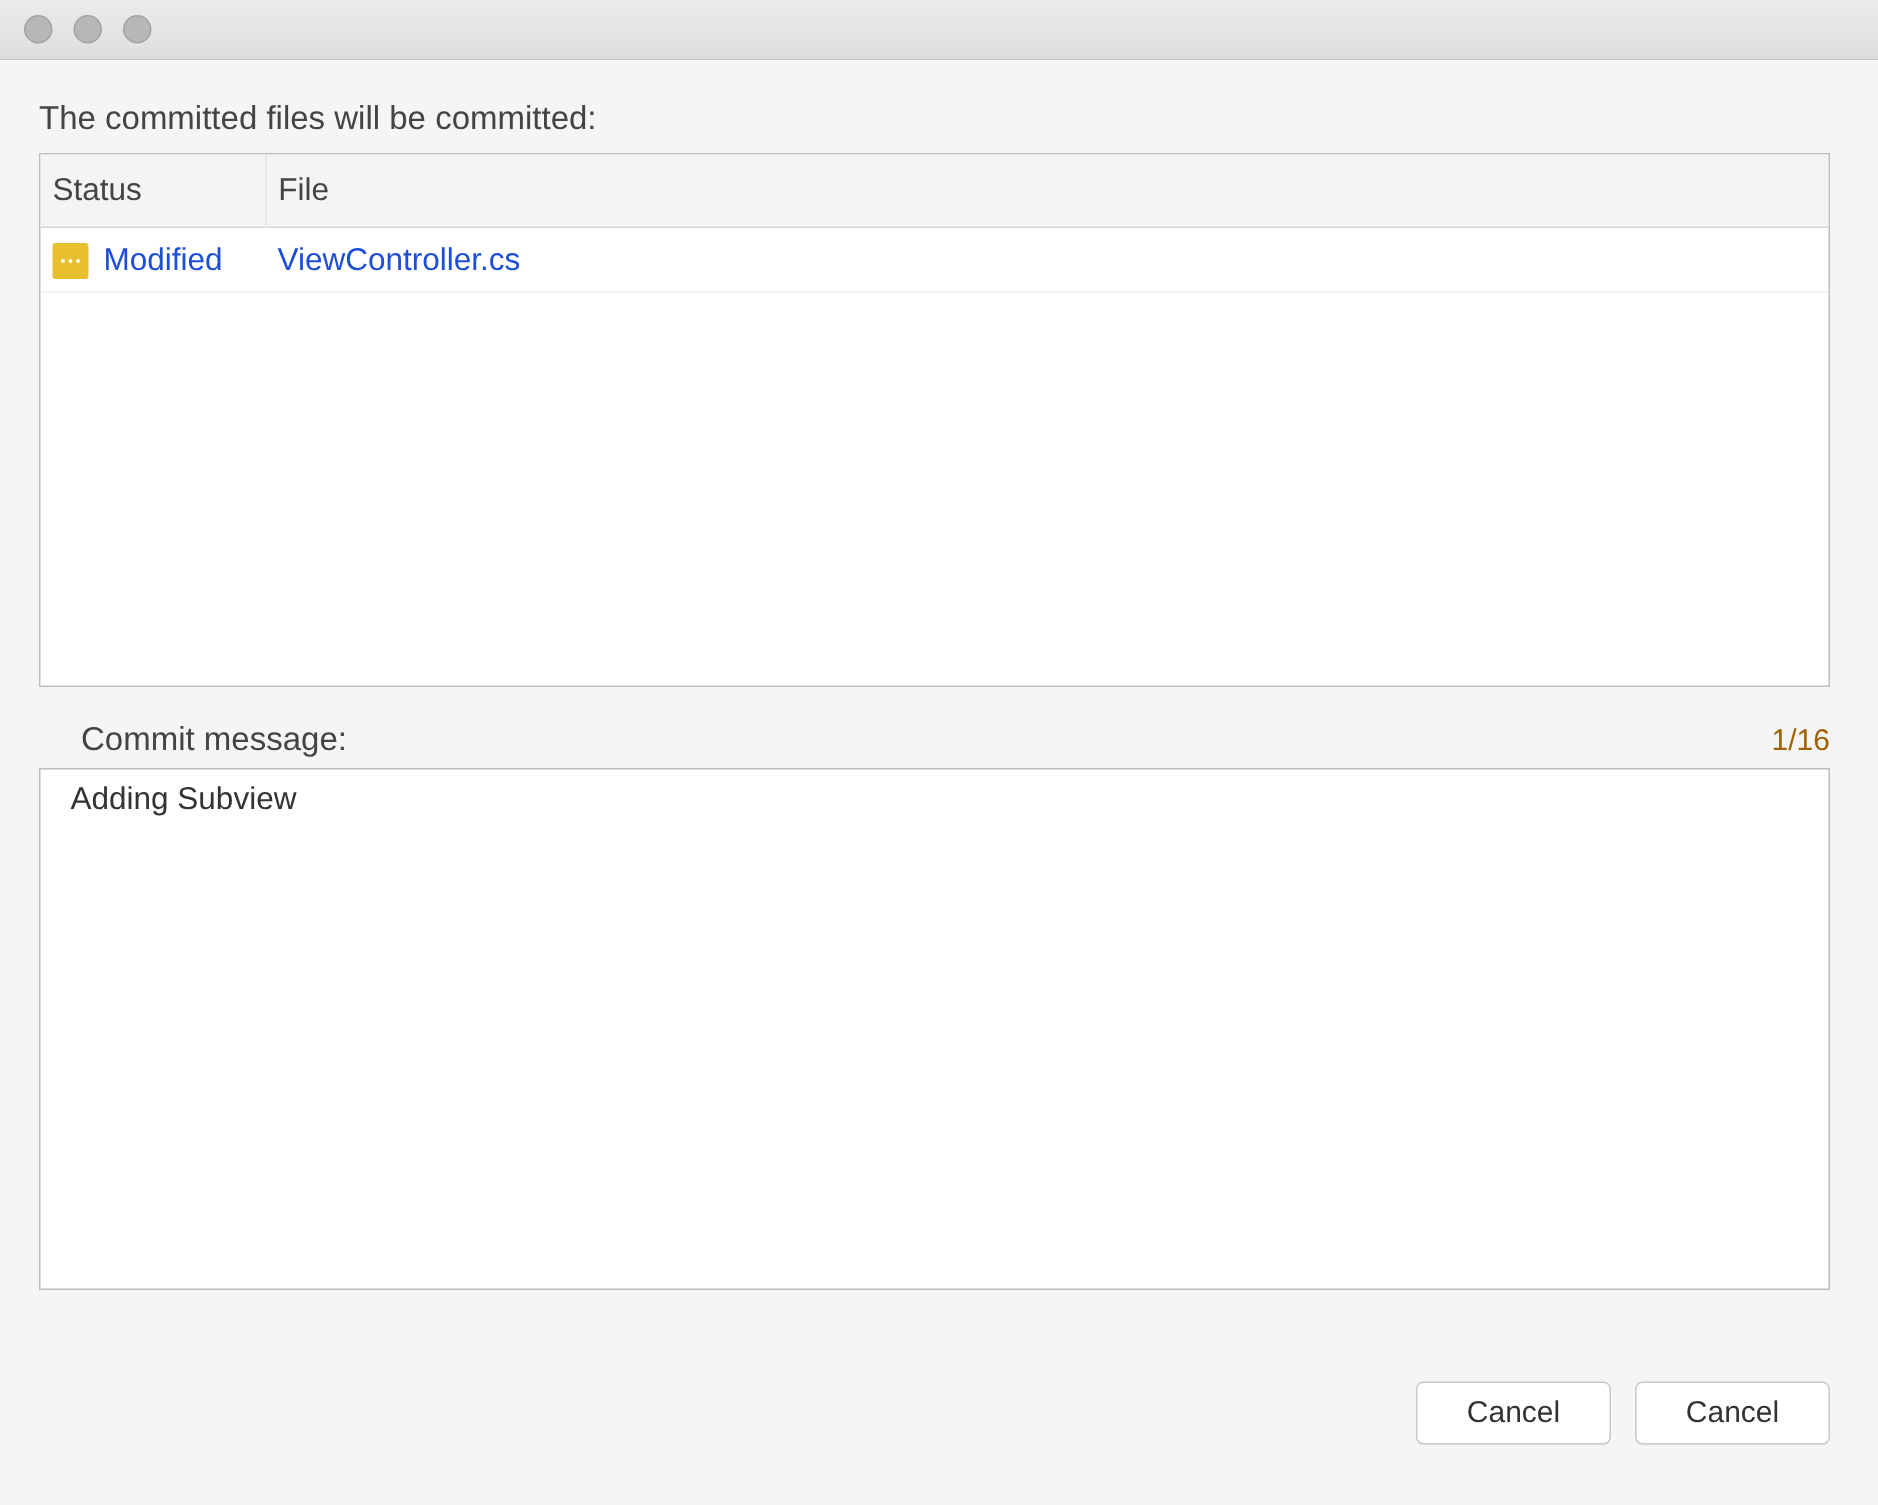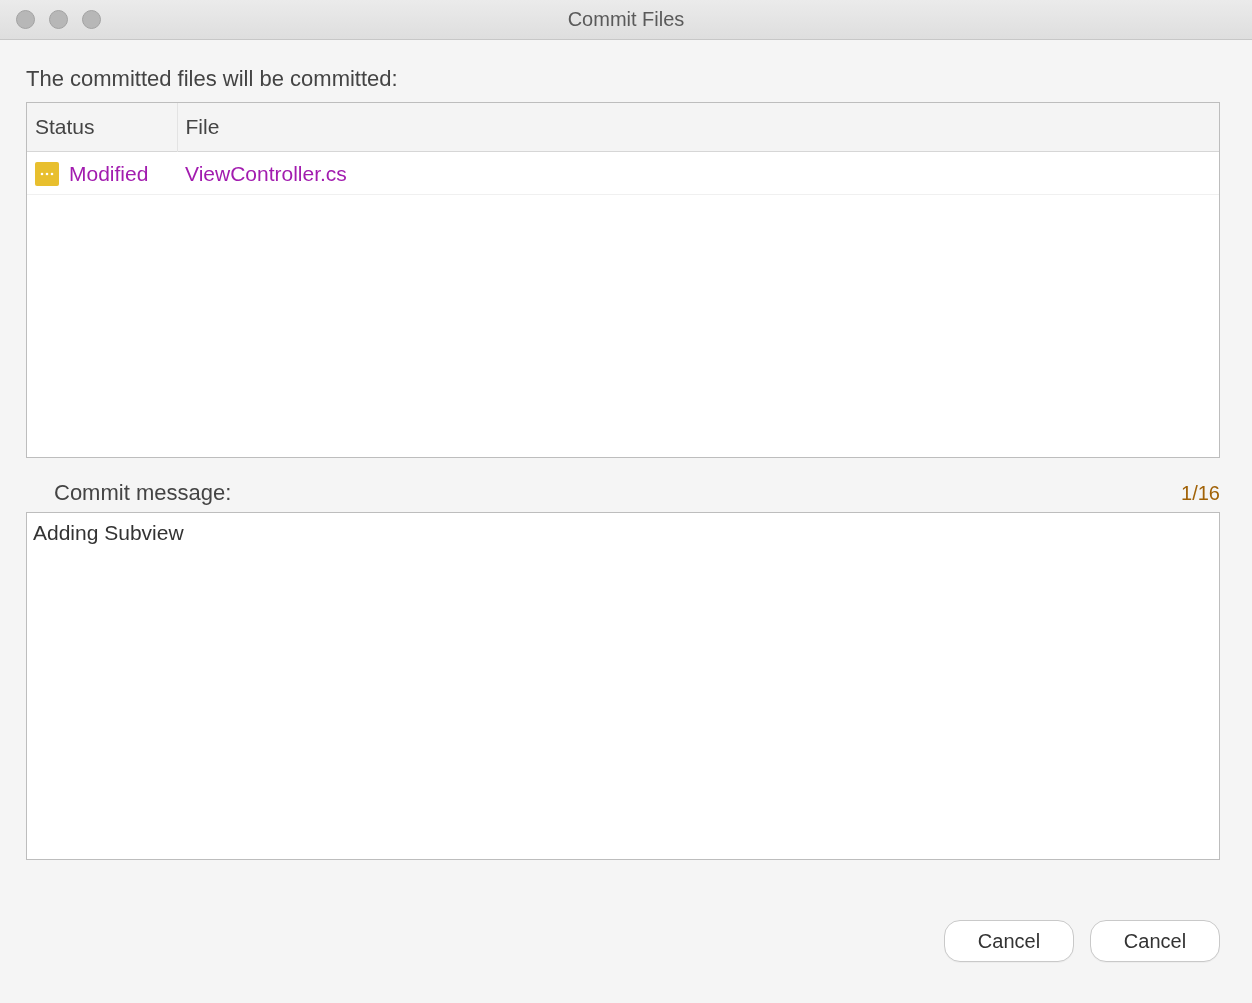--- a/index.html
+++ b/index.html
@@ -76,21 +76,21 @@
       padding: 12px 8px;
       border-right: 1px solid #e3e3e3;
     }
     .file-table th:last-child {
       border-right: none;
     }
     .col-status { width: 150px; }
     .col-file { width: auto; }
     .file-table tbody td {
       font-size: 21px;
-      color: #a21caf;
+      color: #1d4ed8;
       padding: 10px 8px 8px 8px;
       vertical-align: middle;
       border-bottom: 1px solid #f0f0f0;
     }
     .status-cell {
       display: flex;
       align-items: center;
       gap: 10px;
     }
     .status-icon {
@@ -124,52 +124,51 @@
       color: #a16207;
     }
     .commit-textarea {
       width: 100%;
       height: 348px;
       border: 1px solid #bdbdbd;
       background: #fff;
       font-family: inherit;
       font-size: 21px;
       color: #333;
-      padding: 8px 6px;
+      padding: 8px 20px;
       resize: none;
       outline: none;
     }
     .button-row {
       display: flex;
       justify-content: flex-end;
       gap: 16px;
       margin-top: 56px;
     }
     .btn {
       min-width: 130px;
       height: 42px;
       background: #fff;
       border: 1px solid #c9c9c9;
-      border-radius: 16px;
+      border-radius: 5px;
       font-size: 20px;
       color: #333;
       cursor: pointer;
       box-shadow: 0 1px 0 rgba(0,0,0,0.03);
     }
   </style>
 </head>
 <body>
 
 <div class="titlebar">
   <div class="window-controls">
     <span class="window-dot"></span>
     <span class="window-dot"></span>
     <span class="window-dot"></span>
   </div>
-  <div class="title-text">Commit Files</div>
 </div>
 
 <div class="content">
 
   <div class="section-label">The committed files will be committed:</div>
 
   <div class="file-table-wrap">
     <table class="file-table">
       <colgroup>
         <col class="col-status">

